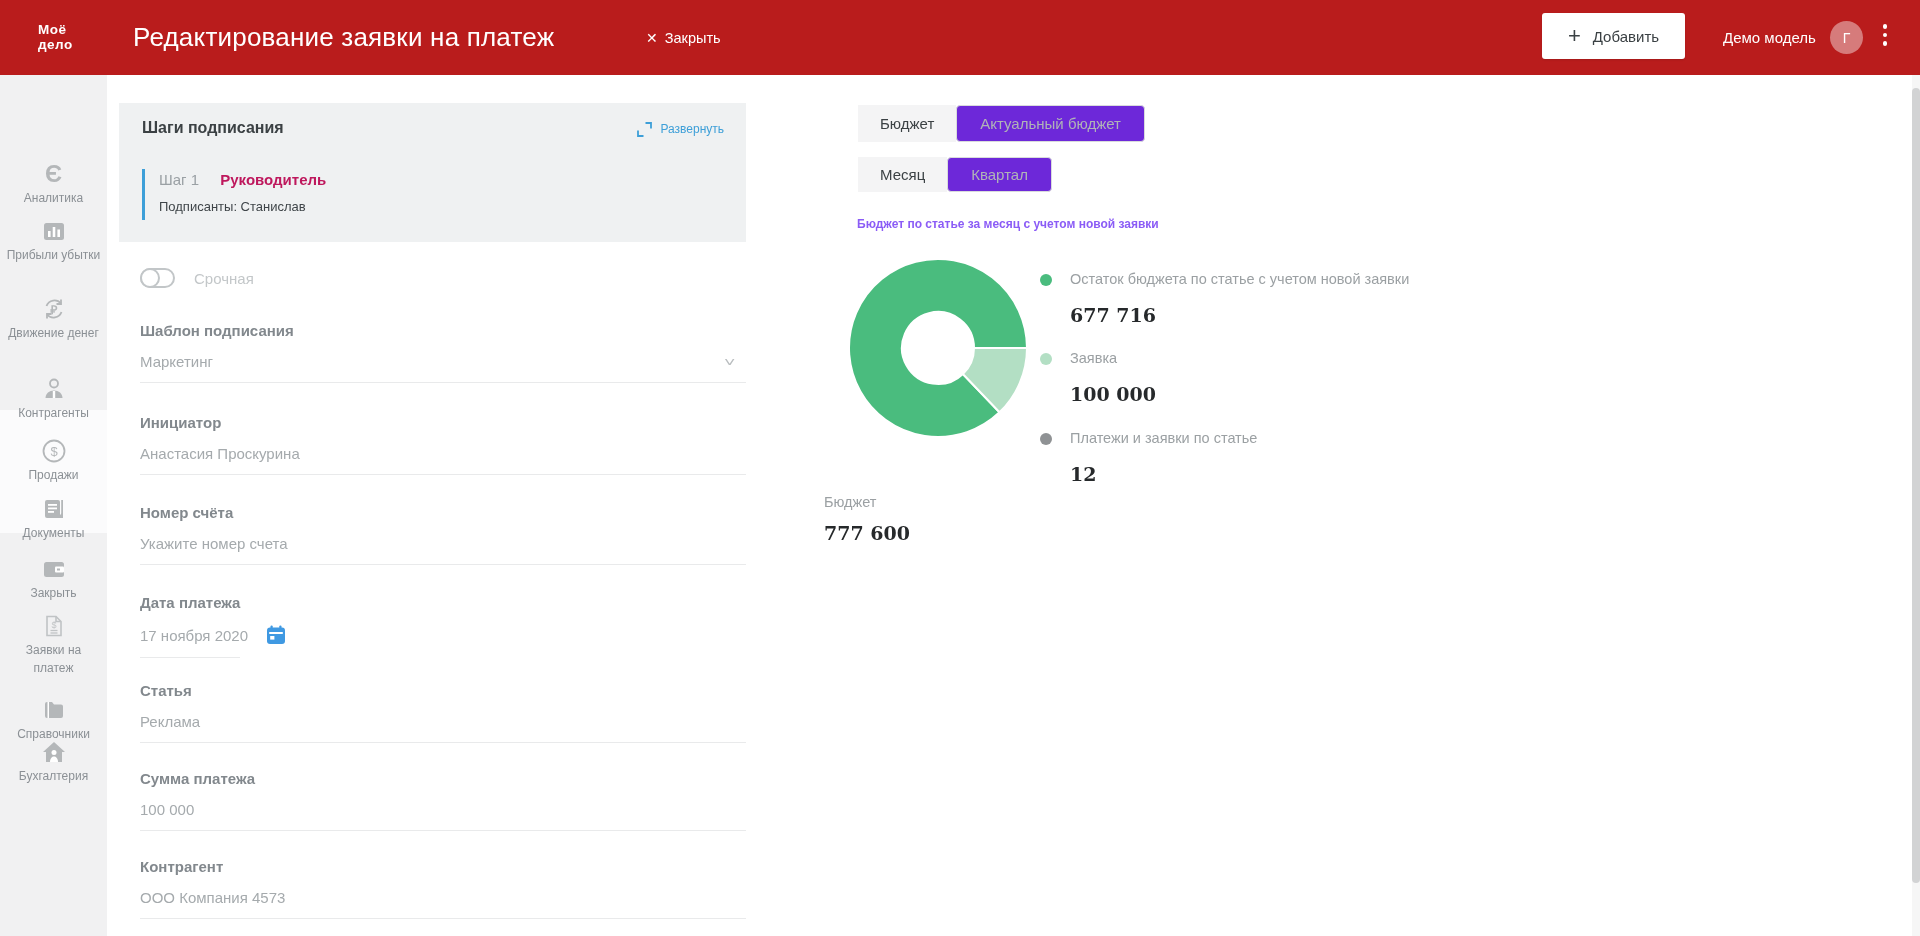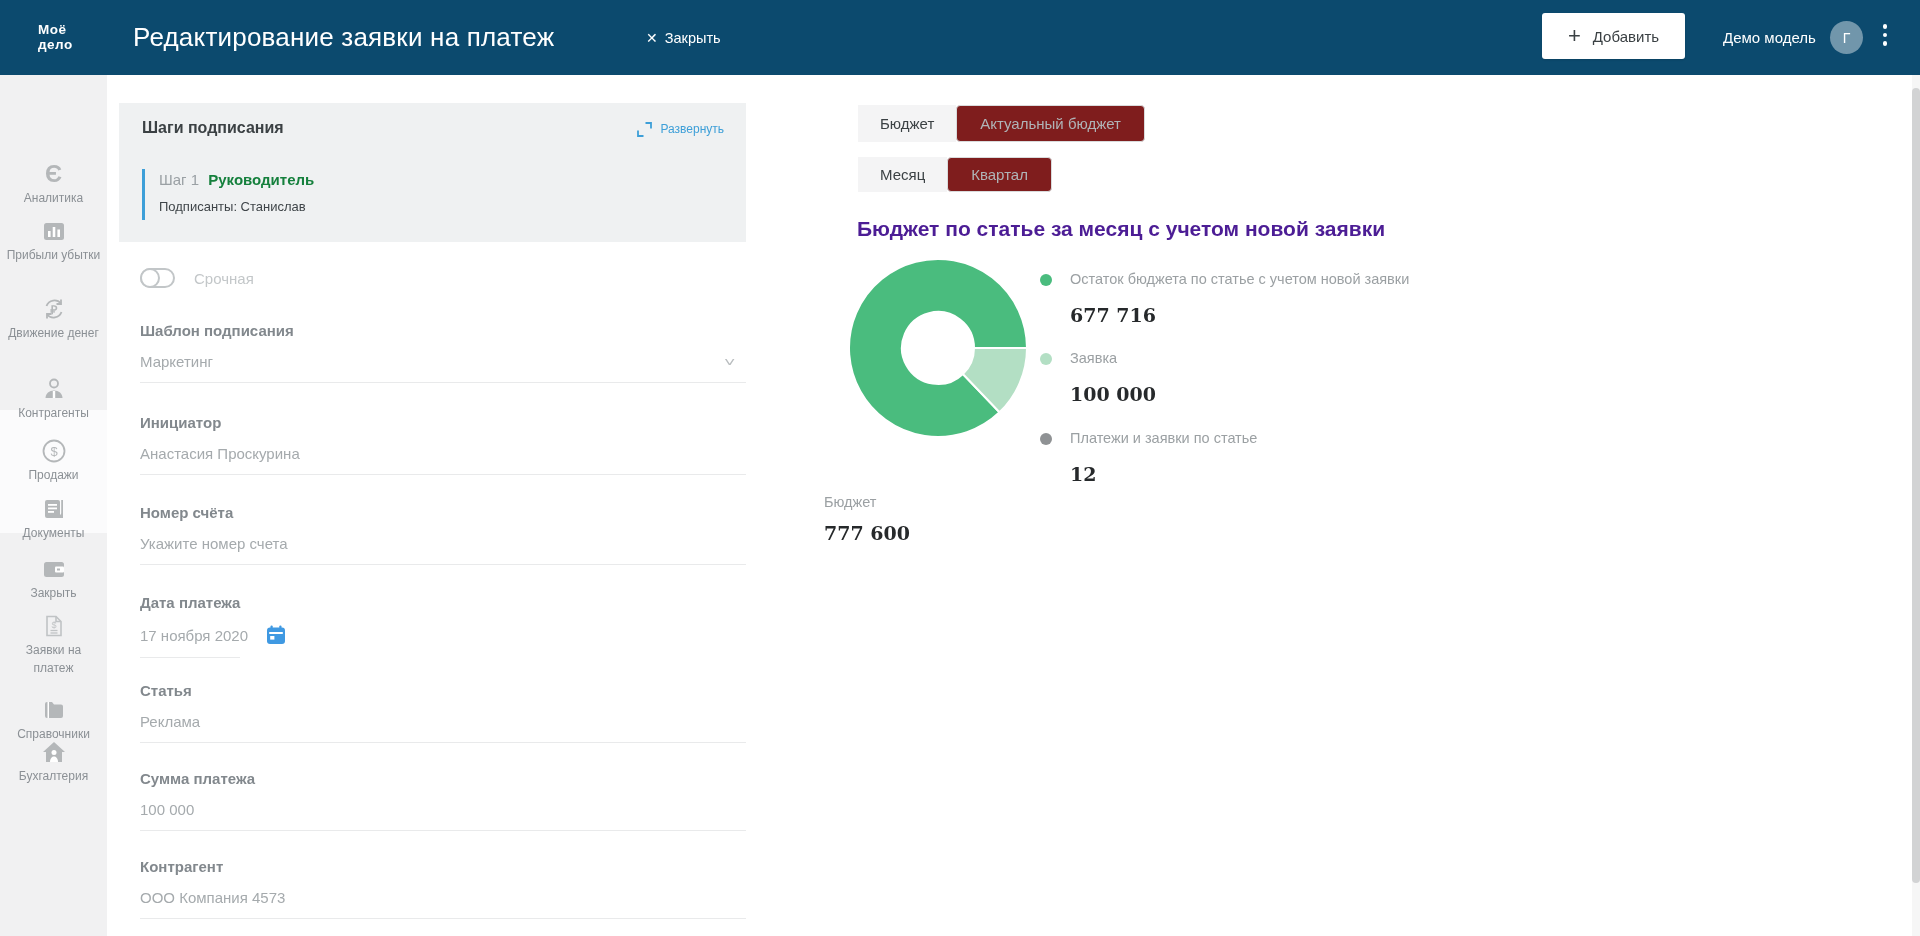--- a/index.html
+++ b/index.html
@@ -2,21 +2,21 @@
 <html><head>
 <meta charset="utf-8">
 <style>
   * { margin:0; padding:0; box-sizing:border-box; }
   html,body { width:1920px; height:936px; overflow:hidden; background:#fff;
               font-family:"Liberation Sans", sans-serif; }
   .stage { position:relative; width:1920px; height:936px; background:#fff; }
 
   
   .header { position:absolute; left:0; top:0; width:1920px; height:75px;
-            background:#0c4a6e; display:flex; align-items:center; }
+            background:#b91c1c; display:flex; align-items:center; }
   .logo { position:absolute; left:38px; top:22px; color:#fff; font-size:13.5px;
           font-weight:bold; line-height:15px; letter-spacing:.5px; }
   .page-title { position:absolute; left:133px; top:0; height:75px; display:flex;
                 align-items:center; color:#fff; font-size:26px; font-weight:500;
                 letter-spacing:.2px; }
   .close-ctl { position:absolute; left:646px; top:0; height:75px; display:flex;
                align-items:center; gap:7px; color:#fff; cursor:pointer; }
   .close-ctl .x { font-size:14px; }
   .close-ctl .lbl { font-size:14.5px; }
   .add-btn { position:absolute; left:1542px; top:13px; width:143px; height:46px;
@@ -53,21 +53,21 @@
                 background:#eff1f2; }
   .sign-title { position:absolute; left:23px; top:16px; font-size:16px; font-weight:bold;
                 color:#3b4144; }
   .expand-link { position:absolute; left:380px; top:14px; width:225px; height:24px;
                  display:flex; align-items:center; justify-content:flex-end; gap:7px;
                  color:#3d9fd8; font-size:12px; cursor:pointer; }
   .sign-step { position:absolute; left:23px; top:66px; border-left:3px solid #3d9fd8;
                padding:2px 0 6px 14px; }
   .step-line1 { font-size:15px; }
   .step-num { color:#9aa0a4; }
-  .step-role { color:#15803d; font-weight:bold; margin-left:5px; }
+  .step-role { color:#be185d; font-weight:bold; margin-left:17px; }
   .step-signers { margin-top:11px; font-size:13px; color:#3f4549; }
 
   .toggle-row { position:absolute; left:140px; top:268px; display:flex;
                 align-items:center; gap:19px; cursor:pointer; }
   .toggle { position:relative; width:35px; height:20px; border:2px solid #c2c6c8;
             border-radius:11px; }
   .toggle .knob { position:absolute; left:-2px; top:-2px; width:20px; height:20px;
                   border:2px solid #c2c6c8; border-radius:50%; background:#fff; }
   .toggle-label { font-size:15px; color:#c3c7c9; }
 
@@ -78,25 +78,25 @@
   .field .fline { margin-top:12px; height:1px; background:#e9eaeb; }
   .fline-short { width:100px !important; }
   .chevron { position:absolute; right:12px; top:2px; color:#b9bdbf; font-size:13px;
              transform:scaleX(1.5); }
   .cal-ic { margin-left:18px; display:block; }
 
   
   .seg { position:absolute; display:flex; align-items:stretch; }
   .seg-on { background:#f4f4f5; color:#3b4144; font-size:15px; display:flex;
             align-items:center; padding:0 22px; cursor:pointer; }
-  .seg-off { background:#7f1d1d; border:1px solid #d9dbdc; border-radius:4px;
+  .seg-off { background:#6d28d9; border:1px solid #d9dbdc; border-radius:4px;
              color:#b0b4b7; font-size:15px; display:flex; align-items:center;
              padding:0 23px; cursor:pointer; }
-  .chart-title { position:absolute; left:857px; top:217px; font-size:21px;
-                 font-weight:bold; color:#4c1d95; }
+  .chart-title { position:absolute; left:857px; top:217px; font-size:12px;
+                 font-weight:bold; color:#8b5cf6; }
   .donut { position:absolute; left:838px; top:248px; }
   .legend-item { position:absolute; left:1040px; }
   .legend-item .dot { position:absolute; left:0; top:3px; width:12px; height:12px;
                       border-radius:50%; }
   .legend-item .llb { margin-left:30px; font-size:14.5px; color:#9ba0a3; }
   .num { font-family:"DejaVu Serif", serif; font-weight:bold; font-size:19px;
          color:#26292b; }
   .legend-item .lval { margin-left:30px; margin-top:17px; }
   .total-label { position:absolute; left:824px; top:494px; font-size:14.5px;
                  color:#9ba0a3; }

